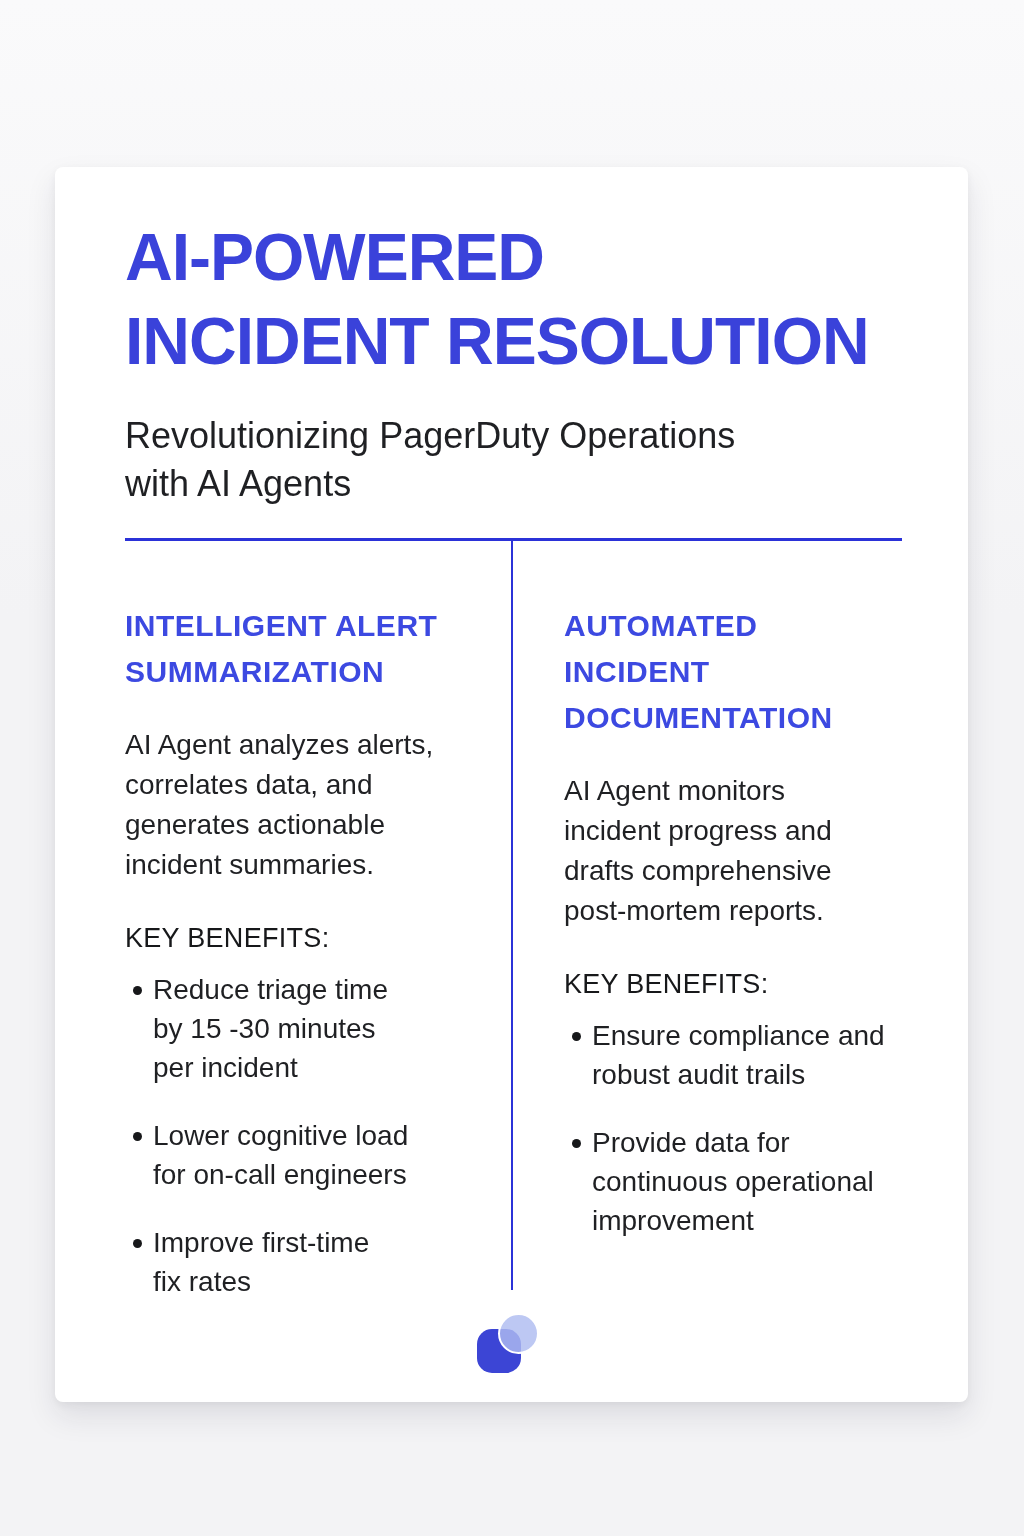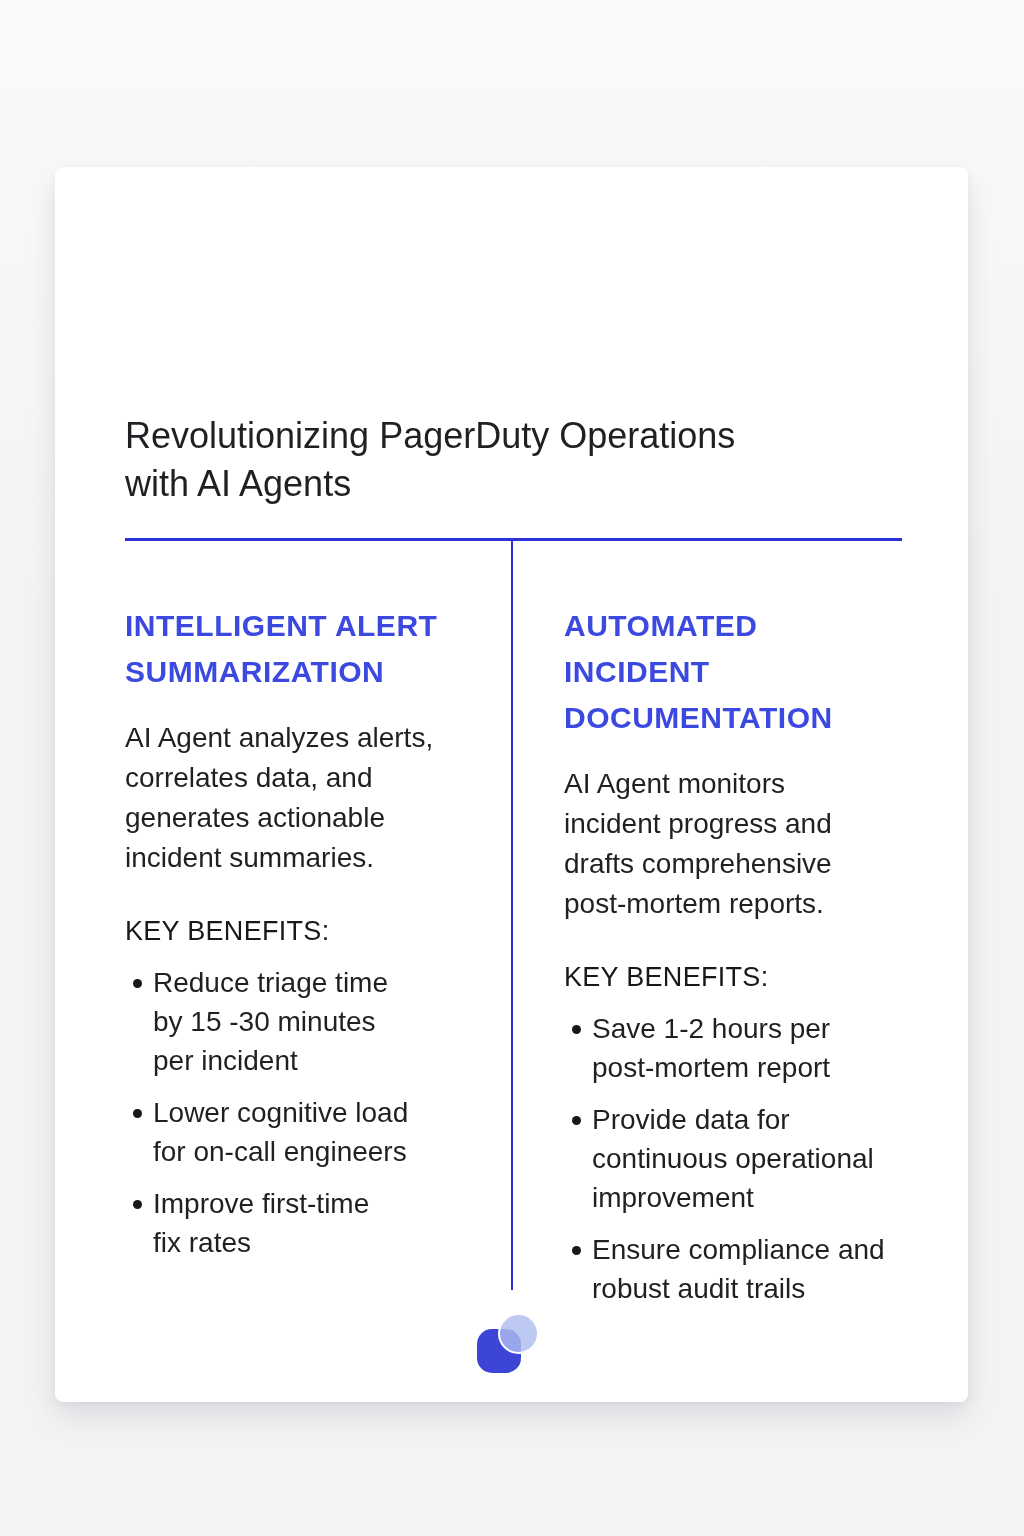--- a/index.html
+++ b/index.html
@@ -78,41 +78,41 @@
 
   .col-heading {
     font-size: 30px;
     line-height: 46px;
     font-weight: bold;
     letter-spacing: 0.5px;
     color: var(--heading);
   }
 
   .col-desc {
-    margin-top: 23px;
+    margin-top: 30px;
     font-size: 28px;
     line-height: 40px;
     color: var(--text);
   }
 
   .benefits-label {
     margin-top: 35px;
     font-size: 27px;
     line-height: 36px;
     font-weight: normal;
     letter-spacing: 0.3px;
     color: var(--text-strong);
   }
 
   ul.benefits {
     list-style: none;
     margin-top: 14px;
     display: flex;
     flex-direction: column;
-    gap: 13px;
+    gap: 29px;
   }
 
   li.bullet {
     display: flex;
     align-items: flex-start;
   }
 
   .dot {
     flex: 0 0 auto;
     width: 9px;
@@ -153,20 +153,22 @@
     border-radius: 50%;
     background: var(--logo-circle);
     border: 2px solid #ffffff;
   }
 </style>
 </head>
 <body>
 
 <div class="card">
 
+  <h1 class="poster-title preline">AI-POWERED
+INCIDENT RESOLUTION</h1>
 
   <p class="poster-subtitle preline">Revolutionizing PagerDuty Operations
 with AI Agents</p>
 
   <div class="rule"></div>
   <div class="divider"></div>
 
   <section class="col col-left">
     <h2 class="col-heading preline">INTELLIGENT ALERT
 SUMMARIZATION</h2>
@@ -200,33 +202,28 @@
 INCIDENT
 DOCUMENTATION</h2>
     <p class="col-desc preline">AI Agent monitors
 incident progress and
 drafts comprehensive
 post-mortem reports.</p>
     <h3 class="benefits-label">KEY BENEFITS:</h3>
     <ul class="benefits">
       <li class="bullet">
         <span class="dot"></span>
-        <span class="btxt preline">Save 1-2 hours per
-post-mortem report</span>
+        <span class="btxt preline">Ensure compliance and
+robust audit trails</span>
       </li>
       <li class="bullet">
         <span class="dot"></span>
         <span class="btxt preline">Provide data for
 continuous operational
 improvement</span>
-      </li>
-      <li class="bullet">
-        <span class="dot"></span>
-        <span class="btxt preline">Ensure compliance and
-robust audit trails</span>
       </li>
     </ul>
   </section>
 
   <div class="logo">
     <span class="logo-square"></span>
     <span class="logo-circle"></span>
   </div>
 
 </div>

